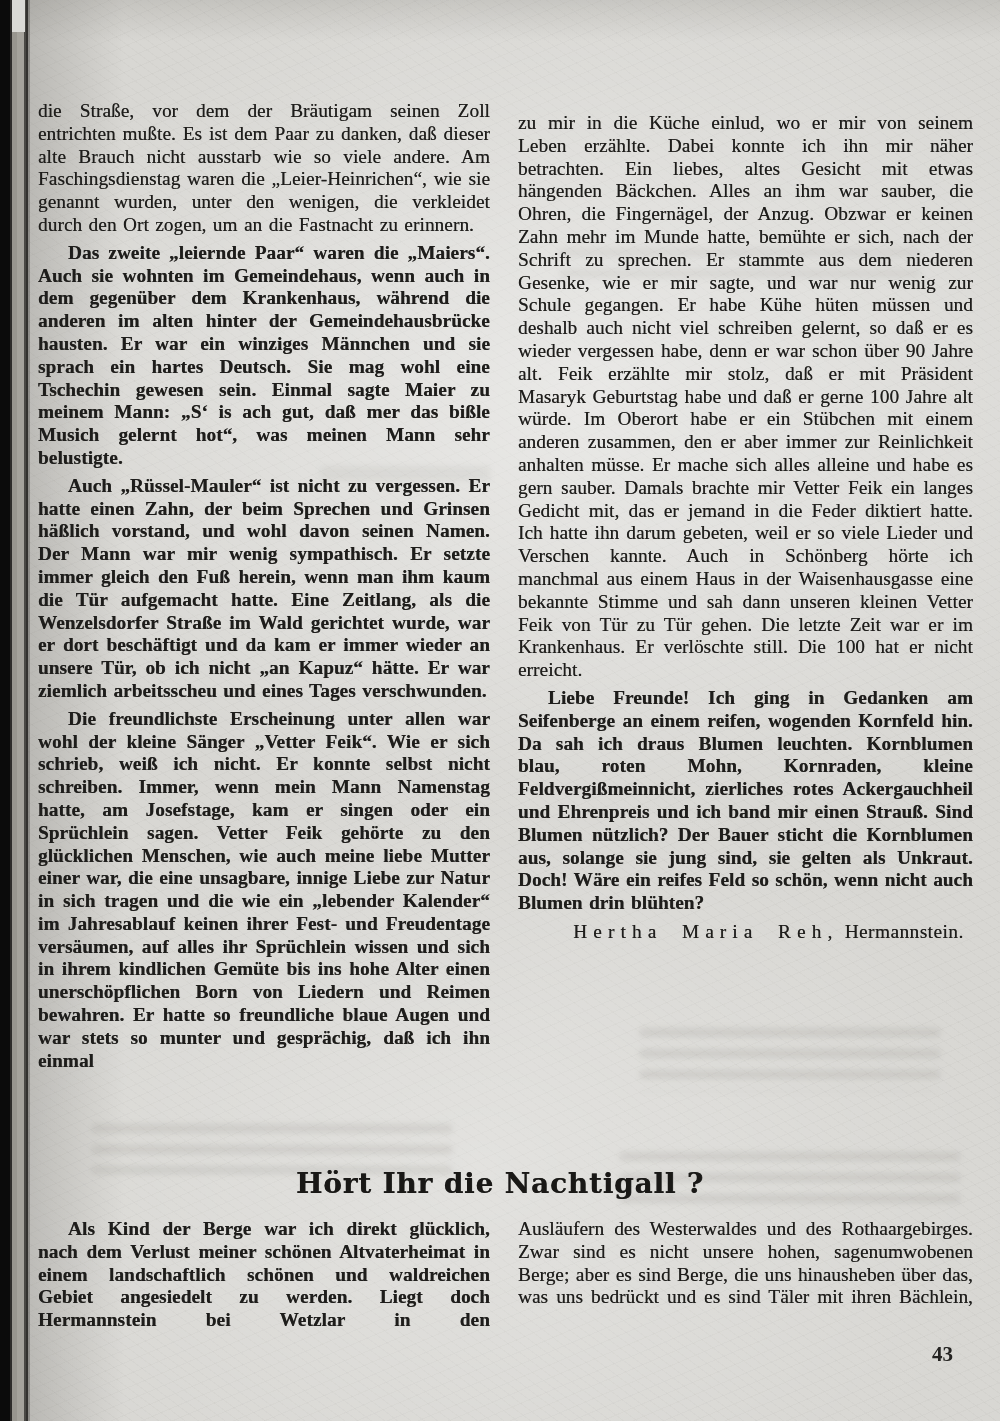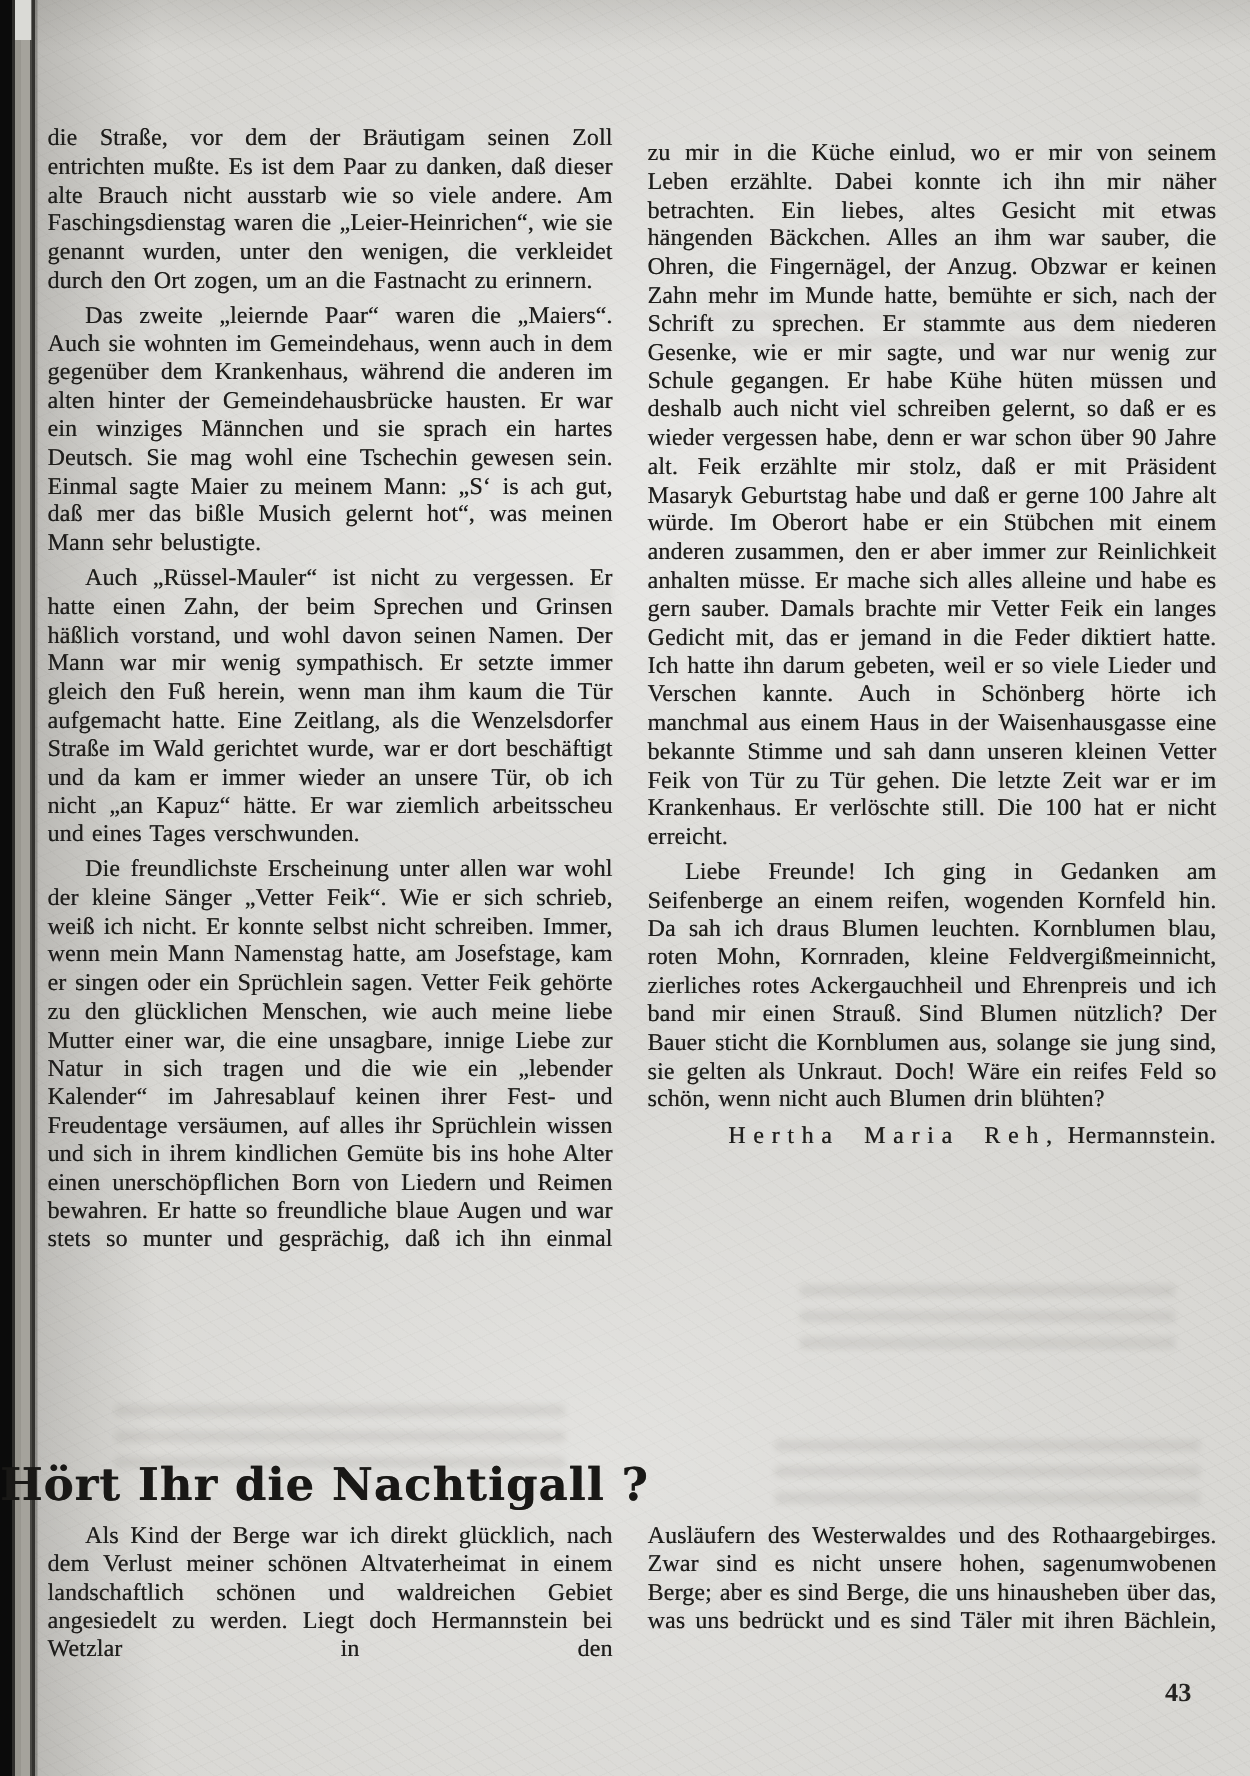--- a/index.html
+++ b/index.html
@@ -49,47 +49,47 @@
     position: absolute;
     text-align: justify;
     font-size: 19.2px;
     line-height: 22.8px;
     word-spacing: 1.5px;
     letter-spacing: 0.1px;
     text-shadow: 0.25px 0 0 rgba(30,29,27,0.75);
   }
   .col p { margin: 0; }
   .col p + p { margin-top: 5px; }
-  .indent { text-indent: 30px; }
+  .indent { text-indent: 30px; font-weight: bold; }
   .cont { text-align-last: justify; }
   .story1-left  { left: 38px;  top: 100px; width: 452px; }
   .story1-right { left: 518px; top: 112px; width: 455px; }
   .story2-left  { left: 38px;  top: 1218px; width: 452px; }
   .story2-right { left: 518px; top: 1218px; width: 455px; }
   .signature {
     margin-top: 6px !important;
     padding-left: 46px;
-    text-align: right;
+    text-align: center;
     text-align-last: auto;
   }
   .sig-name {
     letter-spacing: 0.32em;
     word-spacing: 0.45em;
   }
   .sig-place { letter-spacing: 0.5px; }
   .article-title {
     position: absolute;
     top: 1167px;
     left: 0;
     width: 1000px;
     margin: 0;
-    text-align: left;
+    text-align: center;
     font-family: "DejaVu Serif", "Liberation Serif", serif;
     font-weight: bold;
-    font-size: 36px;
+    font-size: 28px;
     letter-spacing: 0.8px;
     color: #191816;
     text-shadow: 0.3px 0 0 rgba(20,20,18,0.8);
   }
   .page-number {
     position: absolute;
     top: 1342px;
     left: 932px;
     font-weight: bold;
     font-size: 21px;

